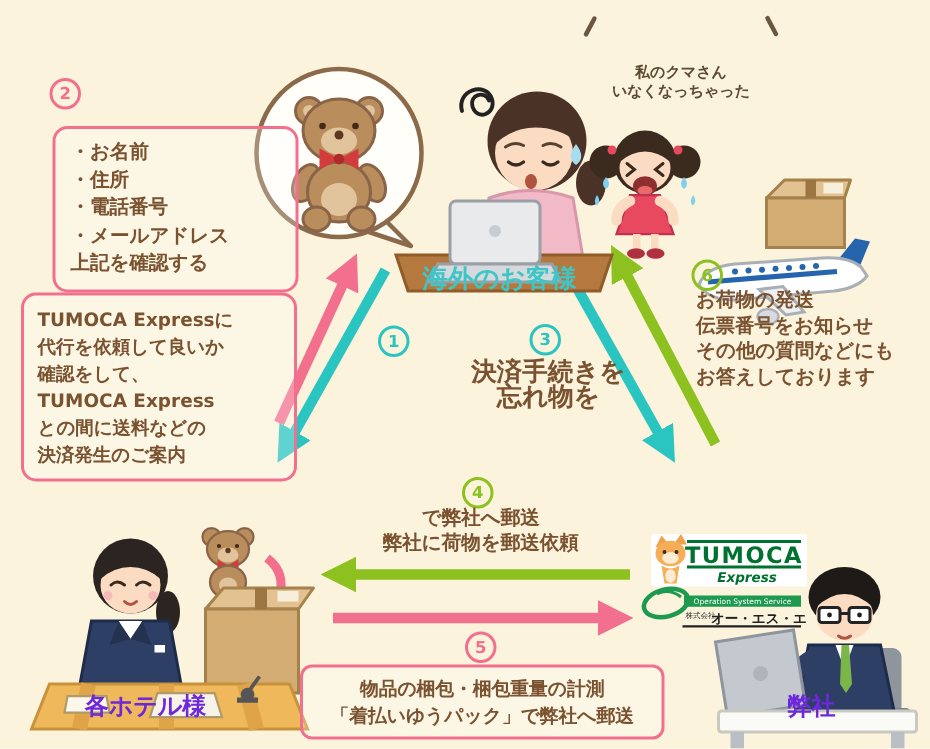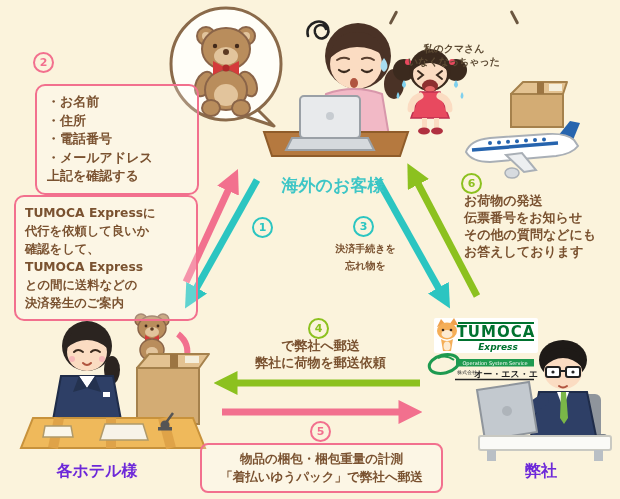--- a/index.html
+++ b/index.html
@@ -22,30 +22,30 @@
   .numc.green{border-color:#8CC11F;color:#8CC11F;}
   
   .pinkbox{
     position:absolute;border:2.5px solid #F2708E;border-radius:10px;
     background:rgba(255,255,255,0.25);box-sizing:border-box;
   }
   #info-box{left:14px;top:84px;width:164px;padding:7px 10px;font-size:13px;line-height:18.5px;margin-left:21px;}
   #request-box{left:14px;top:195px;width:184px;padding:7px 9px;font-size:12.3px;line-height:18px;}
   #step5-box{left:200px;top:443px;width:243px;padding:5px 2px;font-size:12.5px;line-height:18px;text-align:center;border-radius:8px;}
   #step1-text{left:192px;top:240px;width:140px;font-size:13px;line-height:17px;}
-  #step3-text{left:303px;top:240px;width:125px;font-size:10px;line-height:17px;}
+  #step3-text{left:303px;top:240px;width:125px;font-size:17px;line-height:17px;}
   #step4-text{left:228px;top:337px;width:185px;font-size:13px;line-height:17px;}
   #step6-text{left:464px;top:192px;width:155px;font-size:13px;line-height:17px;}
   #customer-label{left:253px;top:150px;width:160px;font-size:17px;color:#3EC6C6;margin-top:24px;}
   #hotel-label{left:47px;top:461px;width:100px;font-size:16px;color:#6d28d9;}
   #company-label{left:501px;top:461px;width:80px;font-size:16px;color:#6d28d9;}
   #girl-bubble{left:396px;top:5px;width:116px;font-size:10px;line-height:13px;color:#5C4A33;font-weight:bold;text-align:center;margin-top:37px;}
   .slash{position:absolute;width:2.5px;height:15px;background:#6B5640;border-radius:2px;}
   #arrow-layer{left:0;top:0;z-index:1;pointer-events:none;}
-  .illus{z-index:2;}
+  .illus{z-index:2;margin-top:38px;}
   .txt{z-index:3;}
 </style>
 </head>
 <body>
 
 <div id="canvas">
 
   <svg id="arrow-layer" class="abs" width="620" height="499" viewBox="0 0 620 499">
     <defs>
       <marker id="hp" viewBox="0 0 10 10" refX="4" refY="5" markerWidth="3.4" markerHeight="3.4" orient="auto">

